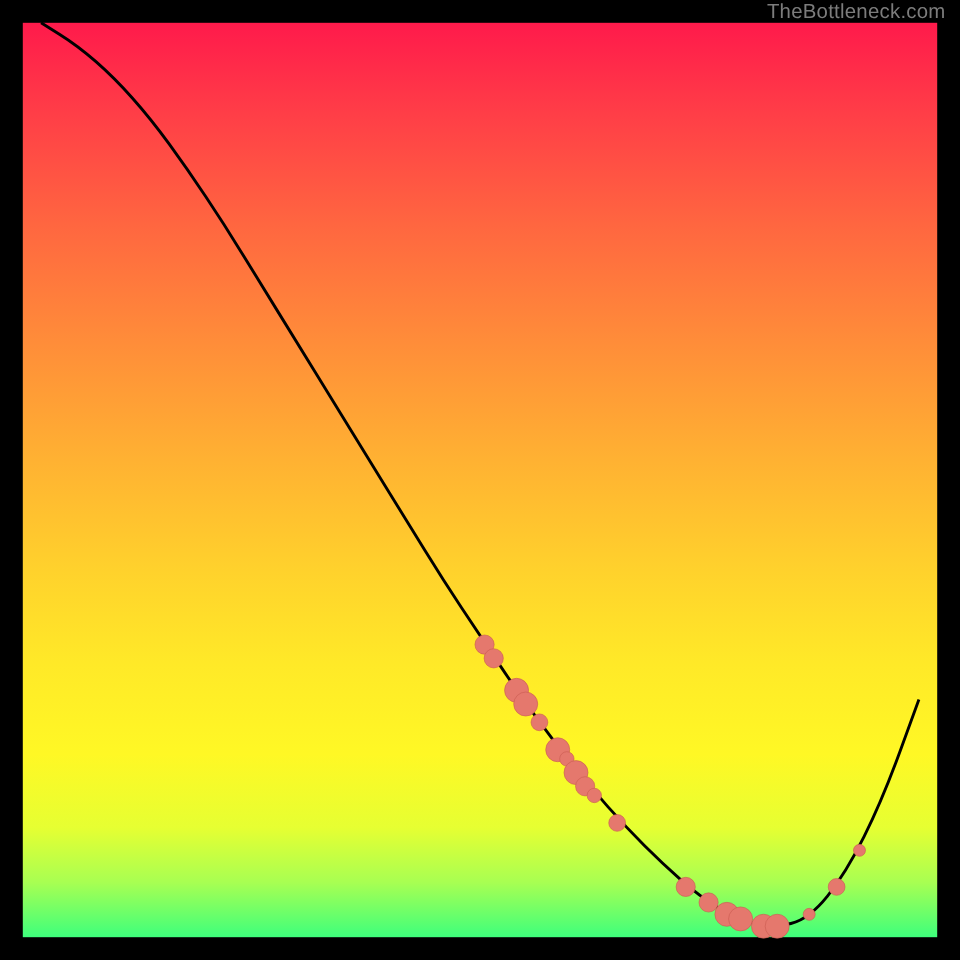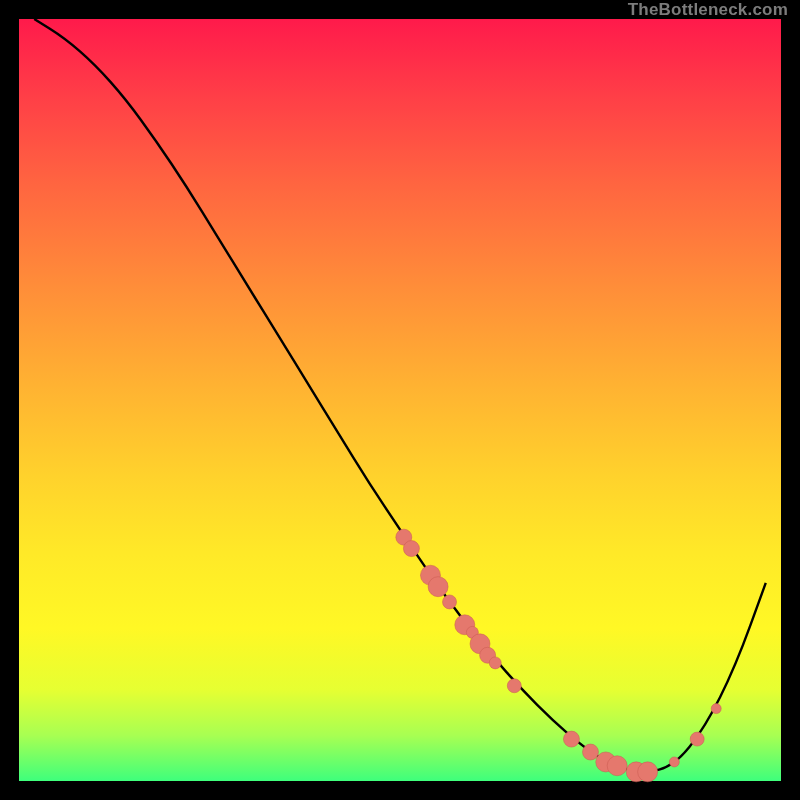--- a/index.html
+++ b/index.html
@@ -43,21 +43,21 @@
     width: 762px;
     height: 762px;
     overflow: visible;
   }
   .watermark {
     position: absolute;
     top: 0px;
     right: 12px;
     font-family: Arial, Helvetica, sans-serif;
     font-size: 17px;
-    font-weight: bold;
+    font-weight: normal;
     color: #7c7c7c;
     letter-spacing: 0.2px;
   }
 </style>
 </head>
 <body>
 
 <div class="stage">
   <div class="plot-area"></div>
   <svg class="curve" viewBox="0 0 762 762" preserveAspectRatio="none">

